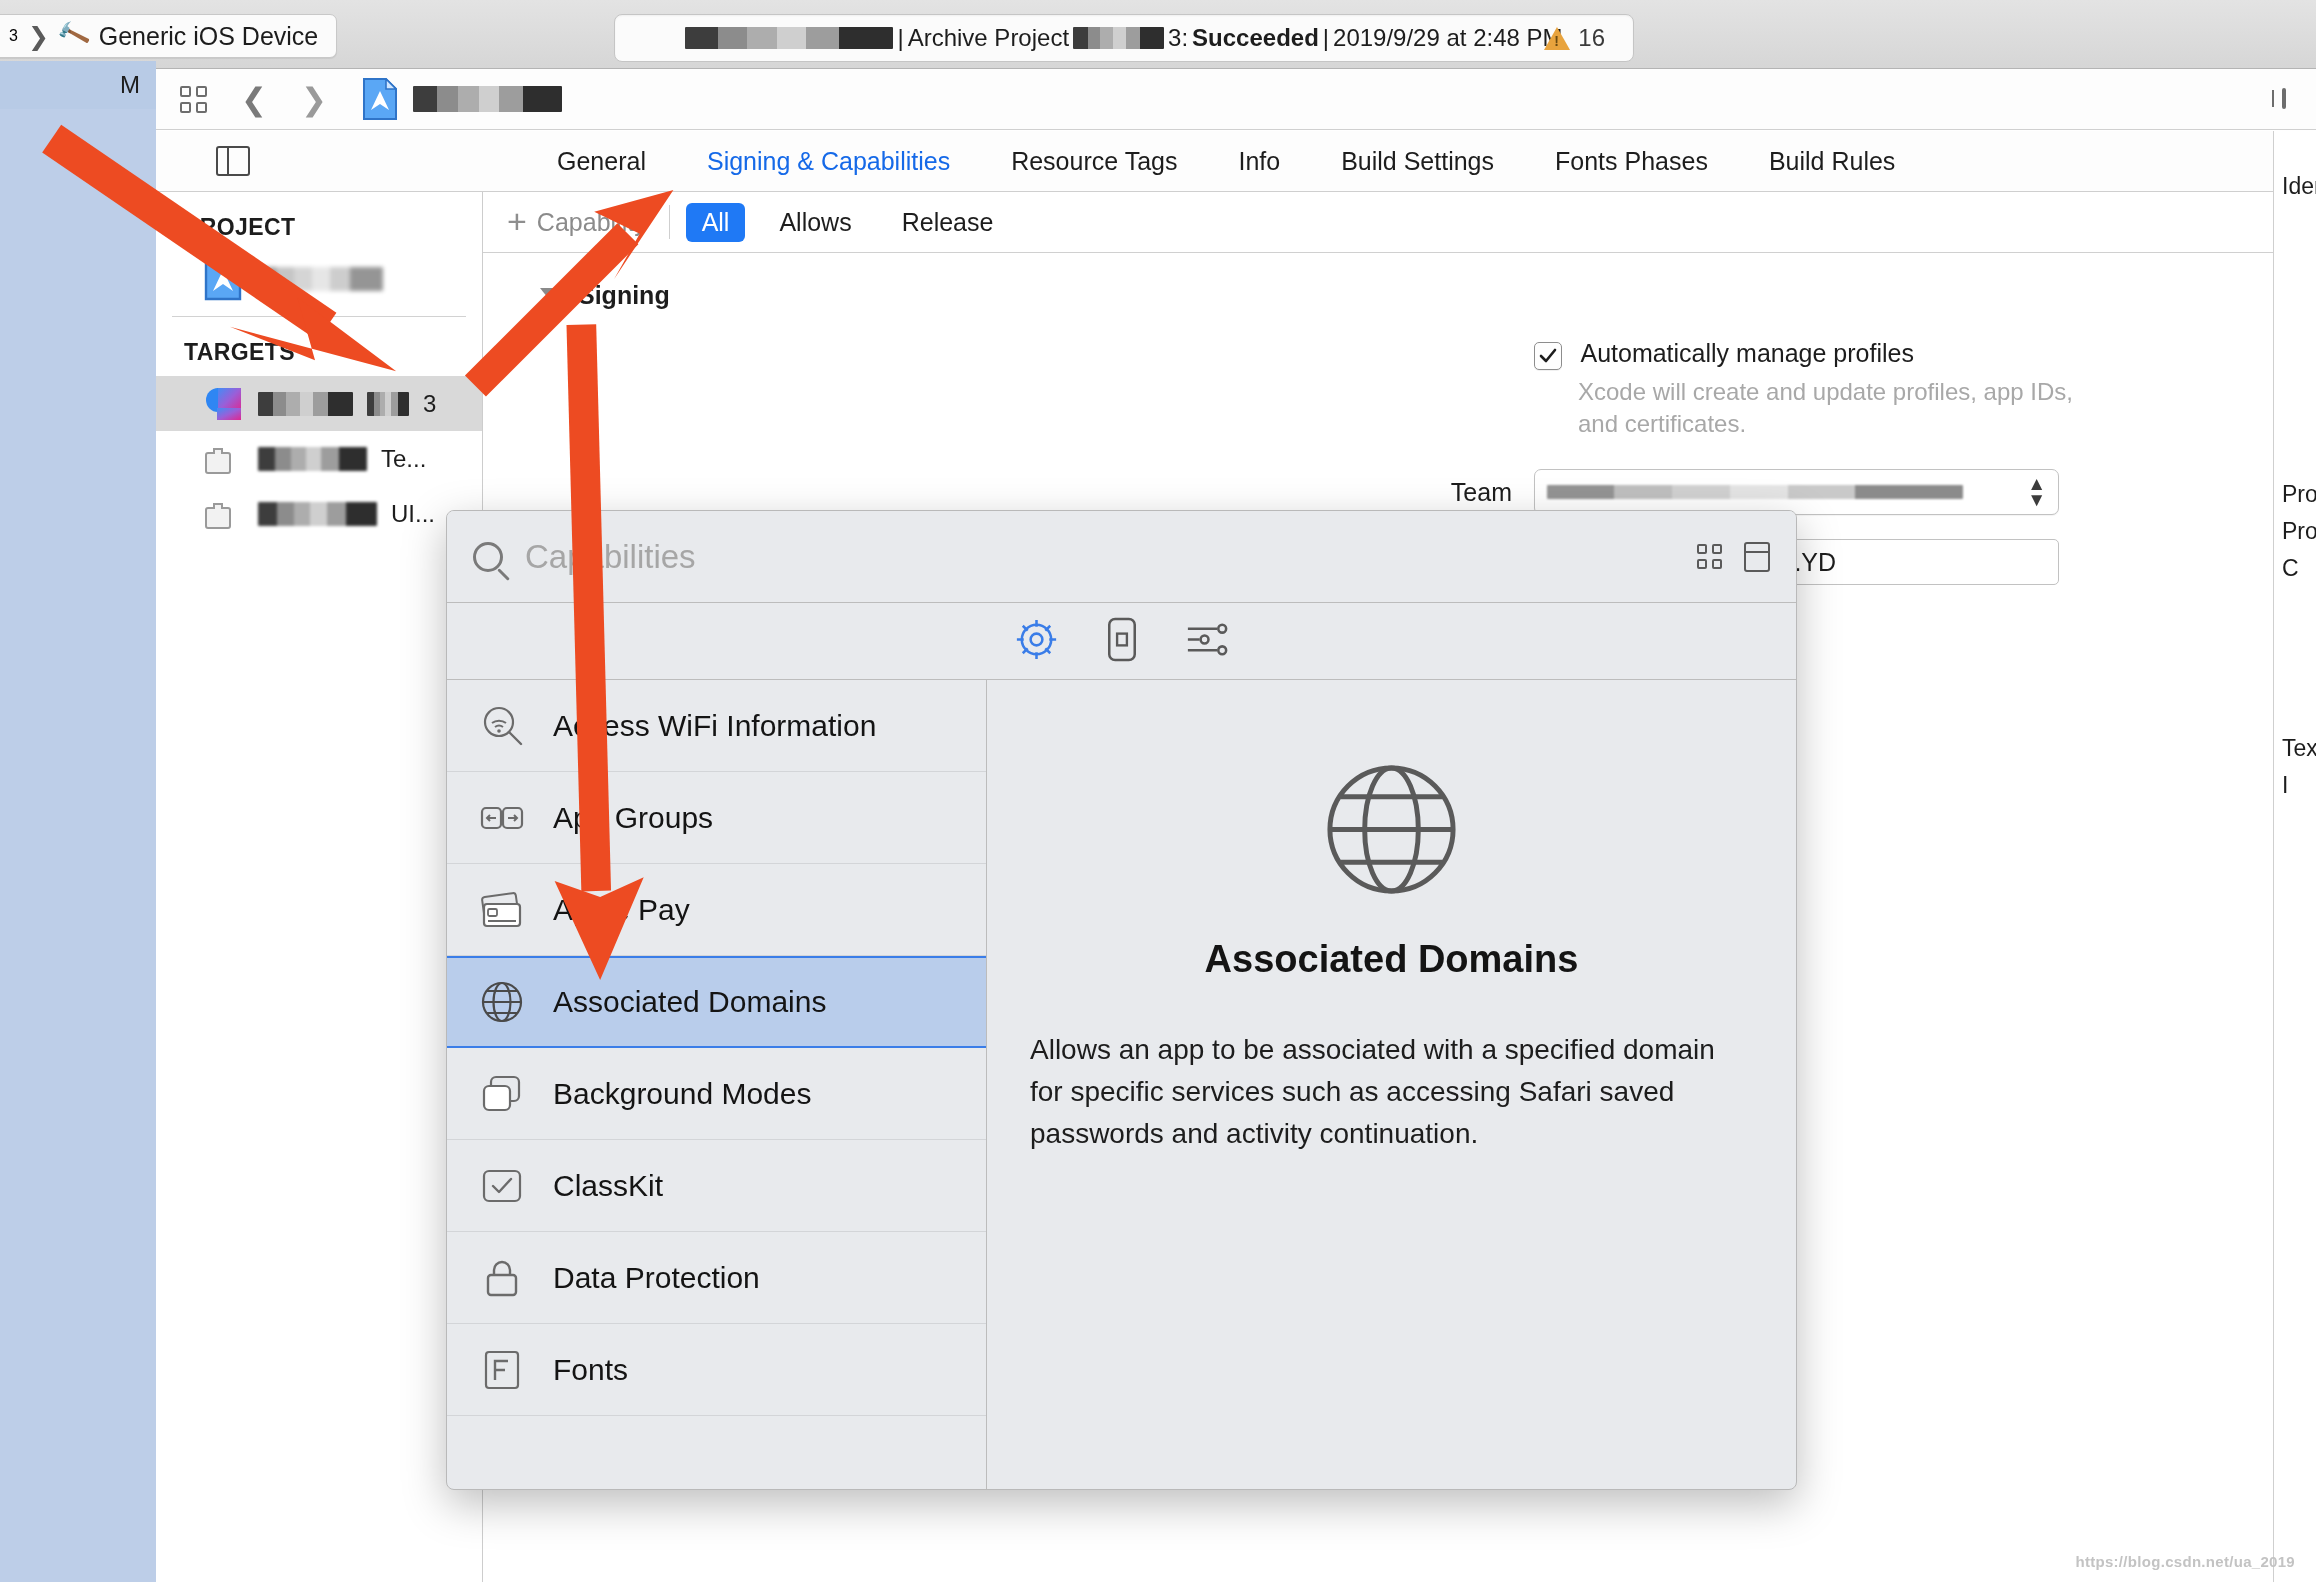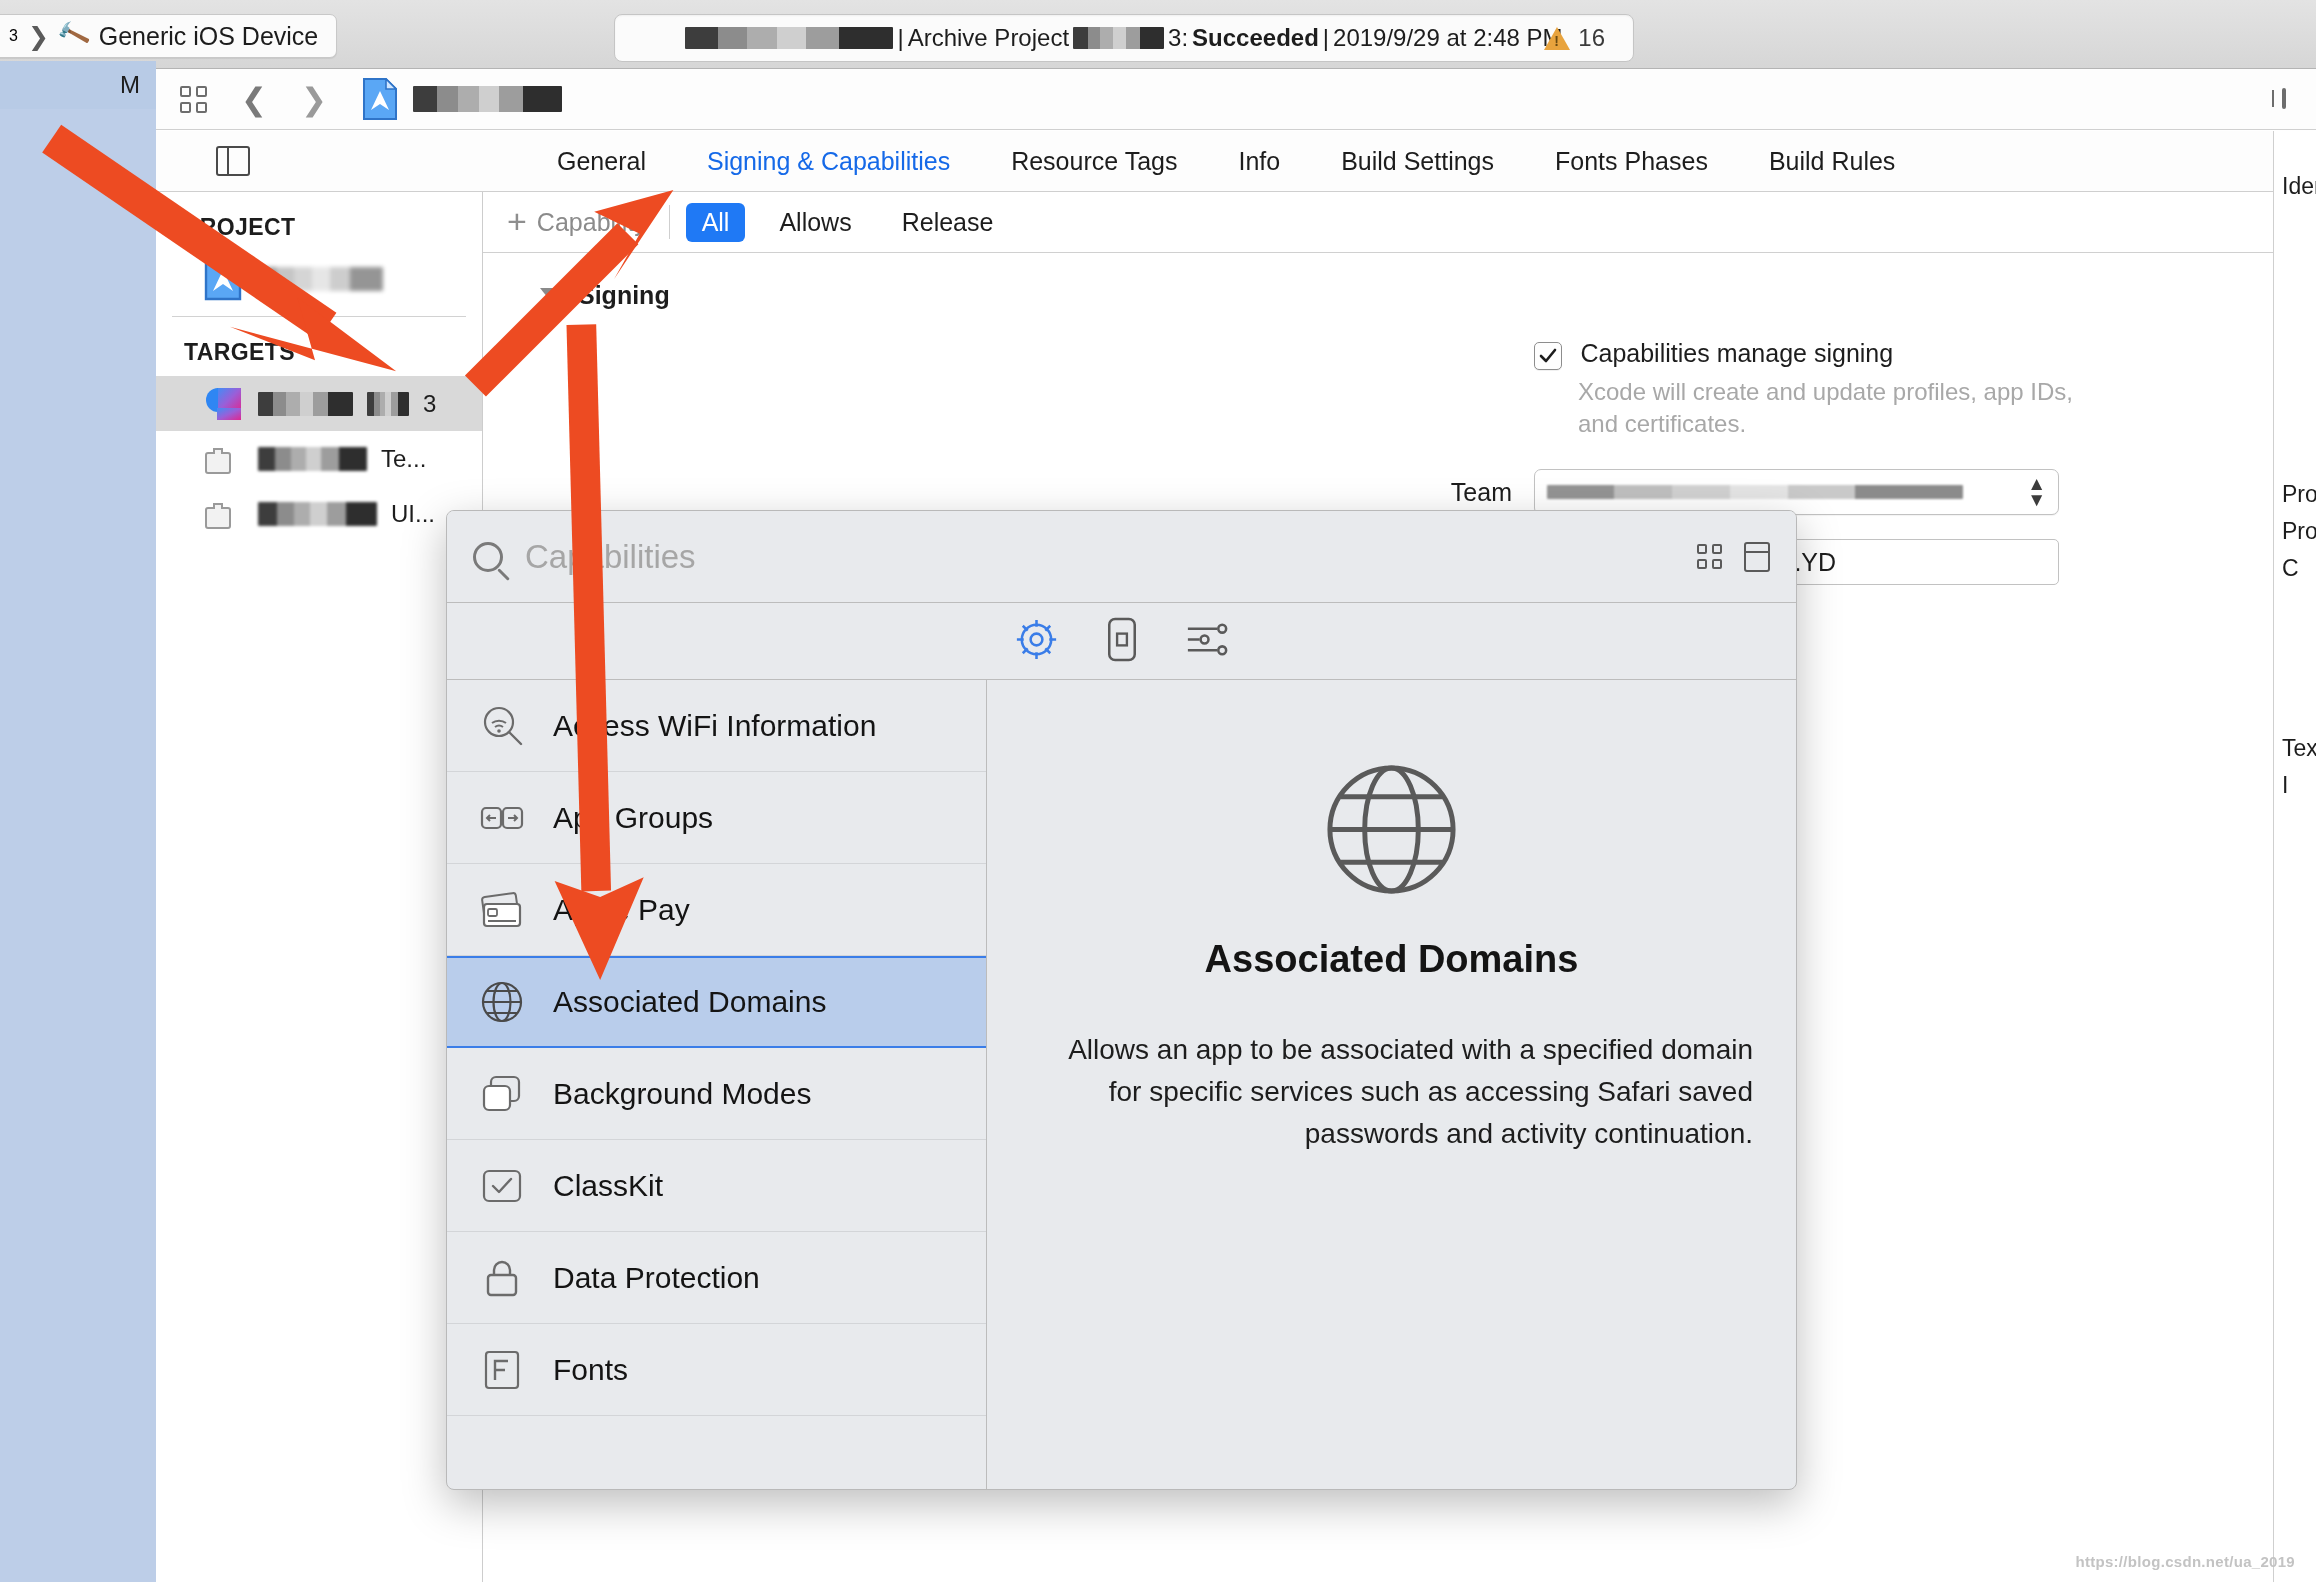--- a/index.html
+++ b/index.html
@@ -171,21 +171,21 @@
   .m-body { display:flex; height:811px; }
   .m-list { width:540px; border-right:1px solid #bcbcbc; overflow:hidden;}
   .cap-item { height:92px; display:flex; align-items:center; gap:28px; padding-left:32px;
               border-bottom:1px solid #d3d5d8; }
   .cap-item.sel { background:#b9cdeb; border-top:2px solid #3a7de8; border-bottom:2px solid #3a7de8;}
   .cap-item .nm { font-size:30px; color:#141414; }
   .cap-ico { width:46px; height:46px; flex:0 0 auto; }
   .m-detail { flex:1; display:flex; flex-direction:column; align-items:center; padding-top:77px;}
   .m-glyph { width:145px; height:145px; }
   .m-title { font-size:38px; font-weight:bold; color:#141414; margin-top:36px;}
-  .m-desc { font-size:28px; color:#1d1d1d; line-height:1.5; width:723px; margin-top:48px; text-align:right;}
+  .m-desc { font-size:28px; color:#1d1d1d; line-height:1.5; width:723px; margin-top:48px; text-align:left;}
 
   
   .arrows { position:absolute; left:0; top:0; width:2317px; height:1582px; pointer-events:none;}
 
   .watermark { position:absolute; right:22px; bottom:12px; font-size:15px; color:#c3c3c3; letter-spacing:0.3px;font-weight:bold;}
 </style>
 </head>
 <body>
 
 <div class="app">
@@ -338,21 +338,21 @@
 
     <div class="form">
       <div class="frow">
         <div class="flabel"></div>
         <div class="fctrl">
           <span class="chk">
             <svg viewBox="0 0 22 22">
                 <path d="M4 11 L9 16 L18 5" stroke="#1d1d1d" stroke-width="2.6" fill="none" stroke-linecap="round" stroke-linejoin="round"></path>
               </svg>
           </span>
-          <span class="chk-label">Capabilities manage signing</span>
+          <span class="chk-label">Automatically manage profiles</span>
           <div class="chk-sub">Xcode will create and update profiles, app IDs, and certificates.</div>
         </div>
       </div>
 
       <div class="team-row">
         <div class="team-lbl">Team</div>
         <div class="popup">
           <span class="redact" style="width:416px"></span>
           <span class="stepper">▲<br>▼</span>
         </div>

